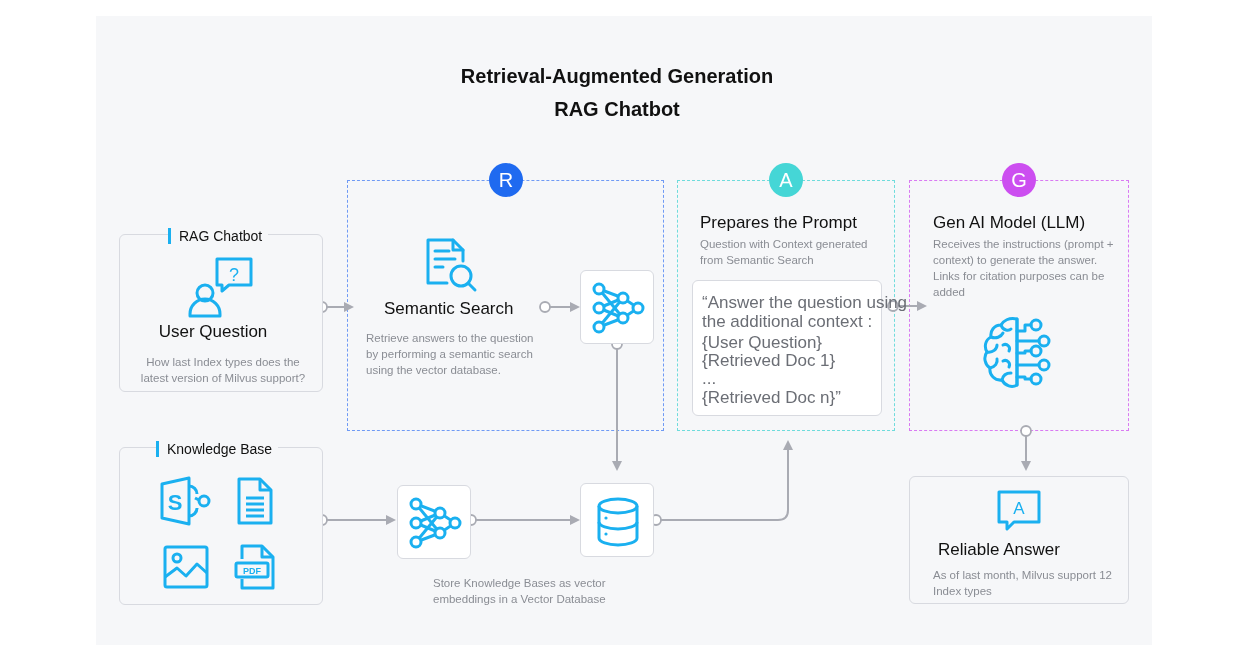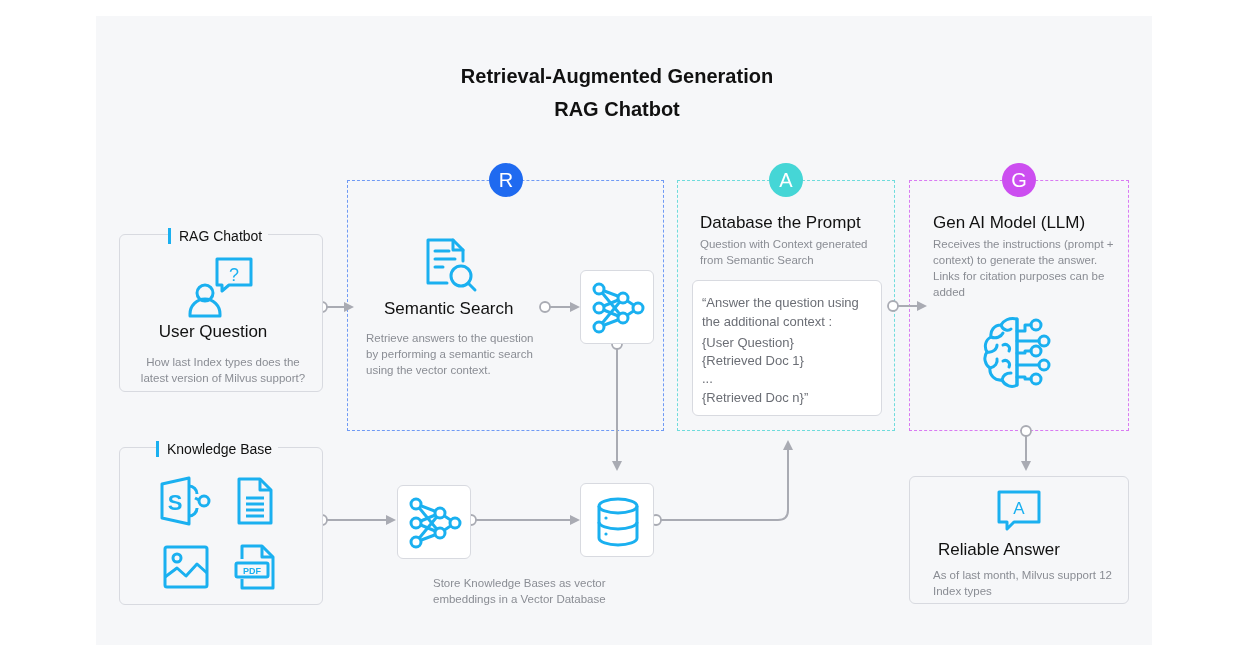--- a/index.html
+++ b/index.html
@@ -12,21 +12,21 @@
   .white { background:#ffffff; }
   .legend { position:absolute; background:#f6f7f9; padding:0 6px 0 8px; font-size:14px; color:#111;
             border-left:3px solid #1ab0f0; line-height:16px; }
   .h { position:absolute; font-size:17px; color:#111; white-space:nowrap; }
   .p { position:absolute; font-size:11.5px; color:#8a8d94; line-height:16px; }
   .dash { position:absolute; border-style:dashed; border-width:1.5px; box-sizing:border-box; }
   .badge { position:absolute; width:34px; height:34px; border-radius:50%; color:#fff;
            font-size:20px; line-height:34px; text-align:center; }
   svg.ov { position:absolute; left:0; top:0; }
   .ic { position:absolute; }
-  .prompt { position:absolute; font-size:13px; color:#6b6e75; line-height:19px; }
+  .prompt { position:absolute; font-size:17px; color:#6b6e75; line-height:19px; }
 </style>
 </head>
 <body>
 
 <div class="panel"></div>
 
 <div class="title" style="top:60px;">Retrieval-Augmented Generation</div>
 <div class="title" style="top:93px;">RAG Chatbot</div>
 
 <div class="dash" style="left:347px;top:180px;width:317px;height:251px;border-color:#6f9af5;"></div>
@@ -126,21 +126,21 @@
     <path d="M22 46 H3 V3 H28 L38 13 V24"></path>
     <path d="M28 3 V13 H38"></path>
     <line x1="10" y1="14" x2="24" y2="14"></line>
     <line x1="10" y1="22" x2="30" y2="22"></line>
     <line x1="10" y1="30" x2="18" y2="30"></line>
     <circle cx="36" cy="39" r="10"></circle>
     <line x1="43" y1="46" x2="50" y2="53"></line>
   </g>
 </svg>
 <div class="h" style="left:384px;top:299px;">Semantic Search</div>
-<div class="p" style="left:366px;width:180px;top:330px;">Retrieve answers to the question by performing a semantic search using the vector context.</div>
+<div class="p" style="left:366px;width:180px;top:330px;">Retrieve answers to the question by performing a semantic search using the vector database.</div>
 
 <div class="card white" style="left:580px;top:270px;width:74px;height:74px;">
   <svg style="position:absolute;left:9px;top:10px;" width="56" height="54" viewBox="0 0 56 54">
     <g stroke="#1ab0f0" stroke-width="3" fill="none">
       <line x1="9" y1="8" x2="33" y2="17"></line>
         <line x1="9" y1="8" x2="33" y2="37"></line>
       <line x1="9" y1="27" x2="33" y2="17"></line>
         <line x1="9" y1="27" x2="33" y2="37"></line>
       <line x1="9" y1="46" x2="33" y2="17"></line>
         <line x1="9" y1="46" x2="33" y2="37"></line>
@@ -181,21 +181,21 @@
       <ellipse cx="23" cy="10" rx="19" ry="7"></ellipse>
       <path d="M4 10 V42 A19 7 0 0 0 42 42 V10"></path>
       <path d="M4 26 A19 7 0 0 0 42 26"></path>
     </g>
     <circle cx="11" cy="22" r="1.6" fill="#1ab0f0"></circle>
     <circle cx="11" cy="38" r="1.6" fill="#1ab0f0"></circle>
   </svg>
 </div>
 <div class="p" style="left:433px;width:190px;top:575px;">Store Knowledge Bases as vector embeddings in a Vector Database</div>
 
-<div class="h" style="left:700px;top:213px;">Database the Prompt</div>
+<div class="h" style="left:700px;top:213px;">Prepares the Prompt</div>
 <div class="p" style="left:700px;width:182px;top:236px;">Question with Context generated from Semantic Search</div>
 <div class="card white" style="left:692px;top:280px;width:190px;height:136px;"></div>
 <div class="prompt" style="left:702px;top:293px;">“Answer the question using</div>
 <div class="prompt" style="left:702px;top:312px;">the additional context :</div>
 <div class="prompt" style="left:702px;top:333px;">{User Question}</div>
 <div class="prompt" style="left:702px;top:351px;">{Retrieved Doc 1}</div>
 <div class="prompt" style="left:702px;top:369px;">...</div>
 <div class="prompt" style="left:702px;top:388px;">{Retrieved Doc n}”</div>
 
 <div class="h" style="left:933px;top:213px;">Gen AI Model (LLM)</div>

